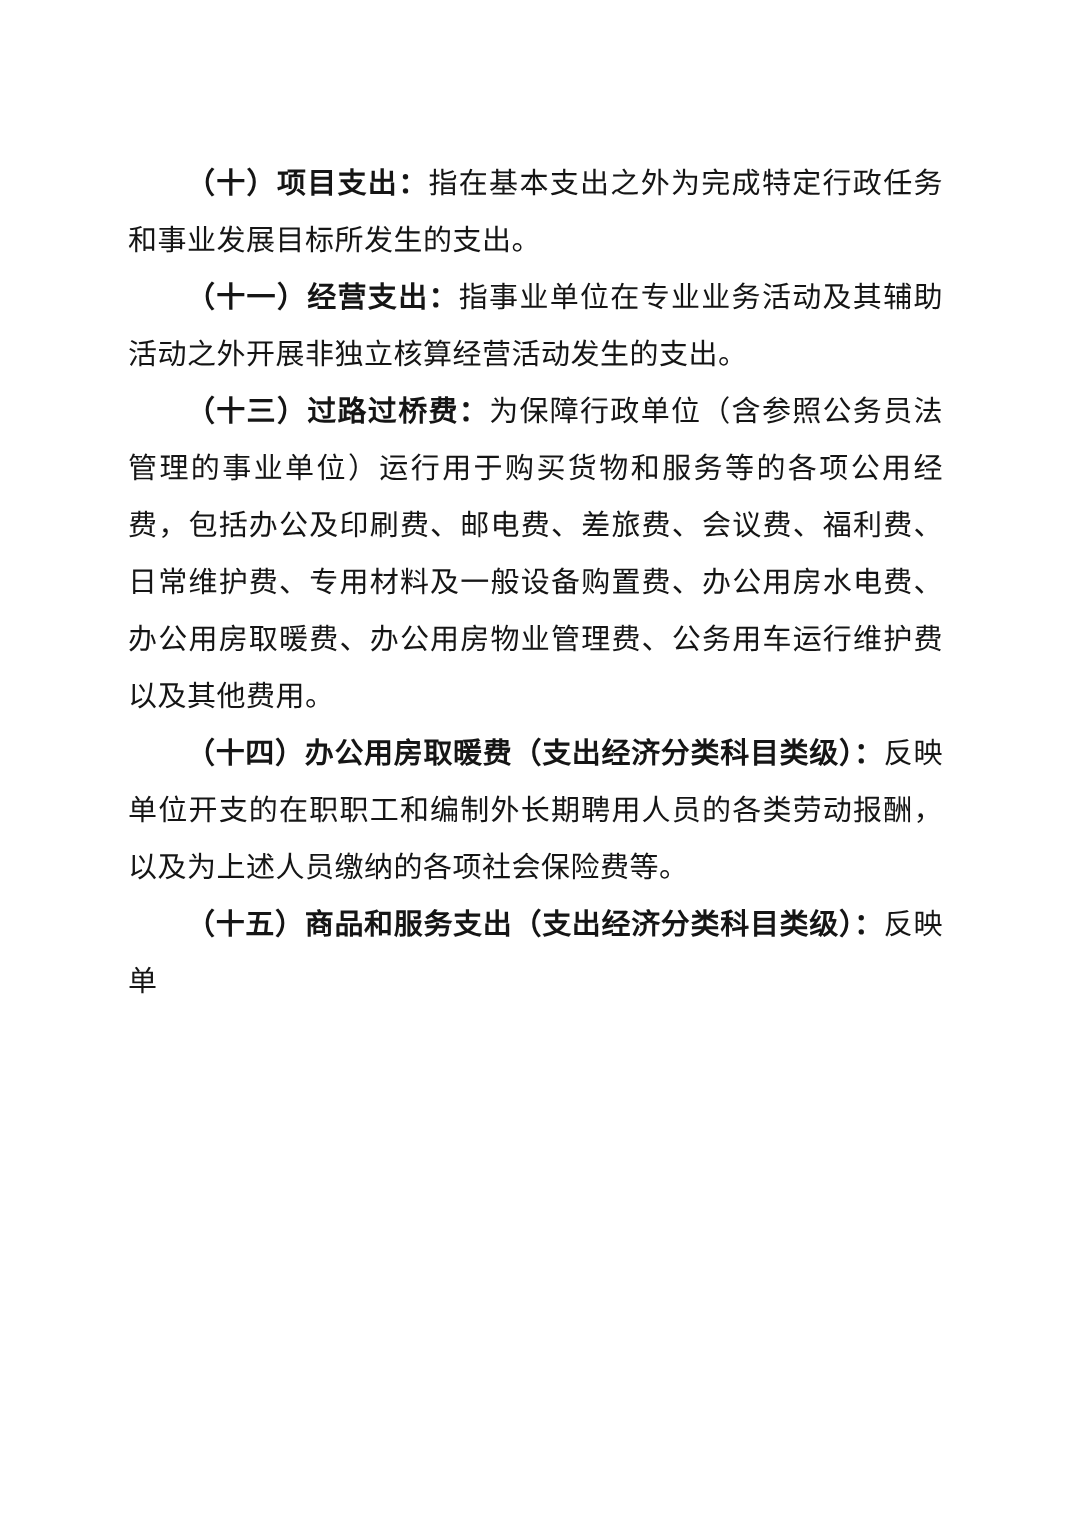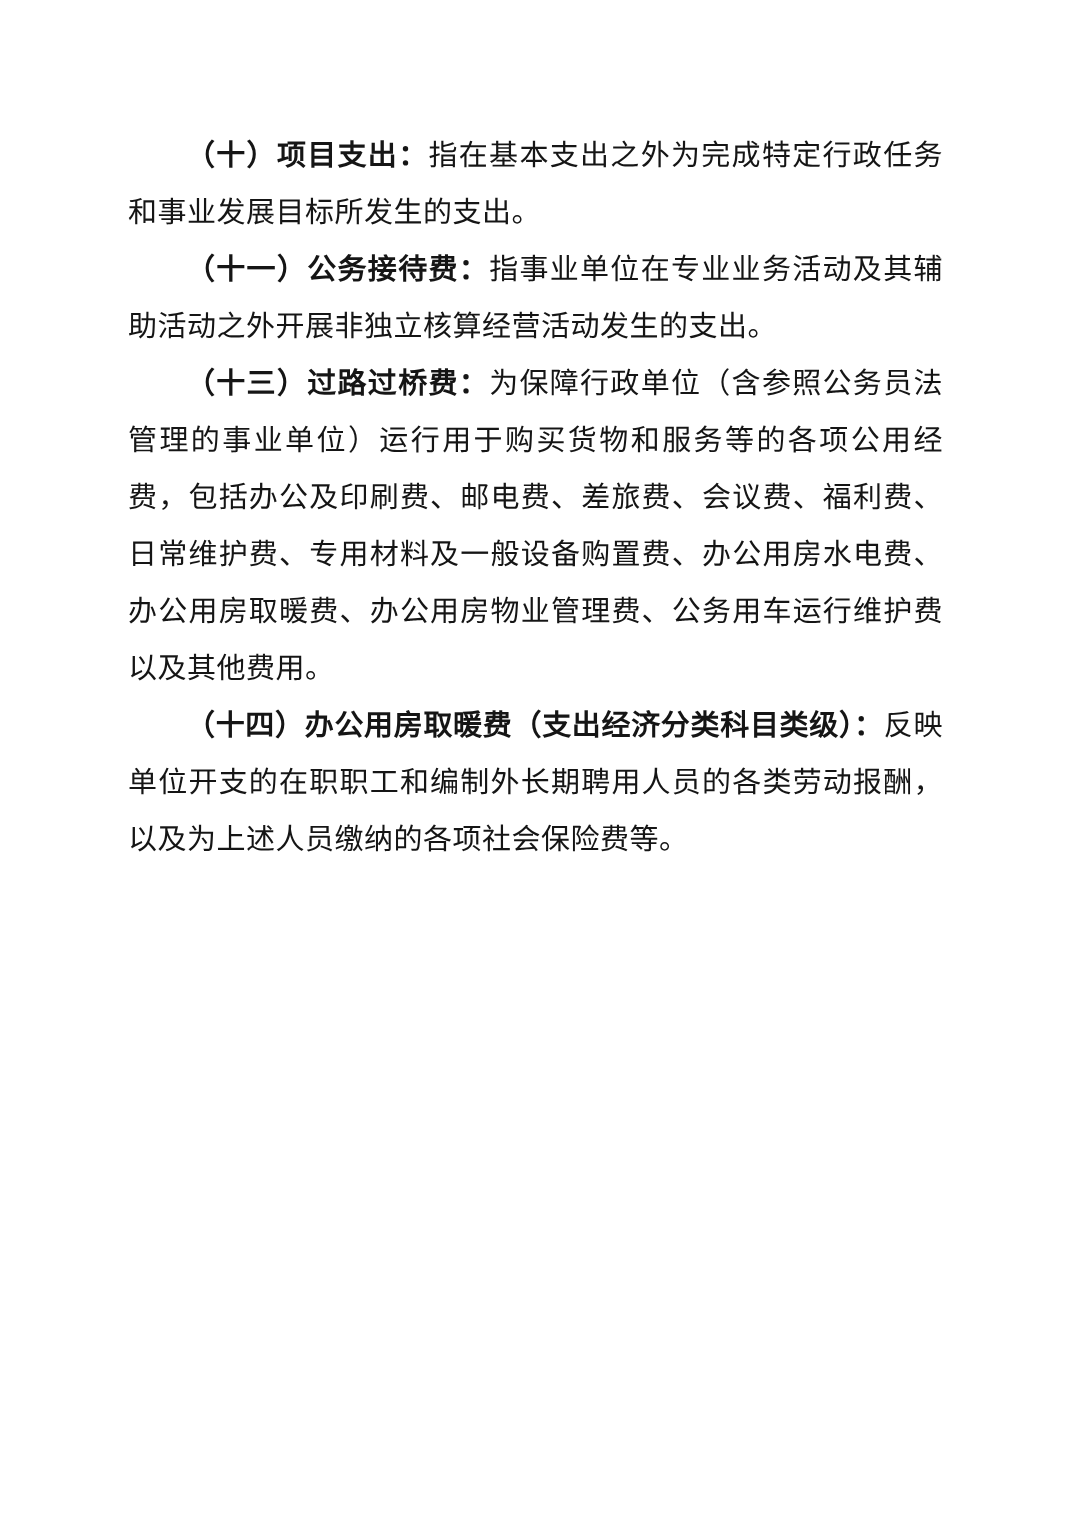--- a/index.html
+++ b/index.html
@@ -8,20 +8,21 @@
     background: #ffffff;
   }
   .page {
     position: relative;
     width: 1074px;
     height: 1206px;
     background: #ffffff;
     overflow: hidden;
     font-family: "Liberation Serif", serif;
     color: #151515;
+    margin-top: 28px;
   }
   .content {
     position: absolute;
     left: 128px;
     top: 127px;
     width: 815px;
   }
   .para {
     margin: 0;
     font-size: 29px;
@@ -49,24 +50,25 @@
   }
 </style>
 </head>
 <body>
 
 <div class="page">
   <div class="content">
 
     <p class="para"><span class="head">（十）项目支出：</span><span>指在基本支出之外为完成特定行政任务和事业发展目标所发生的支出。</span></p>
 
-    <p class="para"><span class="head">（十一）公务接待费：</span><span>指事业单位在专业业务活动及其辅助活动之外开展非独立核算经营活动发生的支出。</span></p>
+    <p class="para"><span class="head">（十一）经营支出：</span><span>指事业单位在专业业务活动及其辅助活动之外开展非独立核算经营活动发生的支出。</span></p>
 
 
     <p class="para"><span class="head">（十三）过路过桥费：</span><span>为保障行政单位（含参照公务员法管理的事业单位）运行用于购买货物和服务等的各项公用经费，包括办公及印刷费、邮电费、差旅费、会议费、福利费、日常维护费、专用材料及一般设备购置费、办公用房水电费、办公用房取暖费、办公用房物业管理费、公务用车运行维护费以及其他费用。</span></p>
 
     <p class="para"><span class="head">（十四）办公用房取暖费（支出经济分类科目类级）：</span><span>反映单位开支的在职职工和编制外长期聘用人员的各类劳动报酬，以及为上述人员缴纳的各项社会保险费等。</span></p>
 
+    <p class="para"><span class="head">（十五）商品和服务支出（支出经济分类科目类级）：</span><span>反映单</span></p>
 
   </div>
 
   <div class="page-number">15</div>
 </div>
 
 </body></html>

